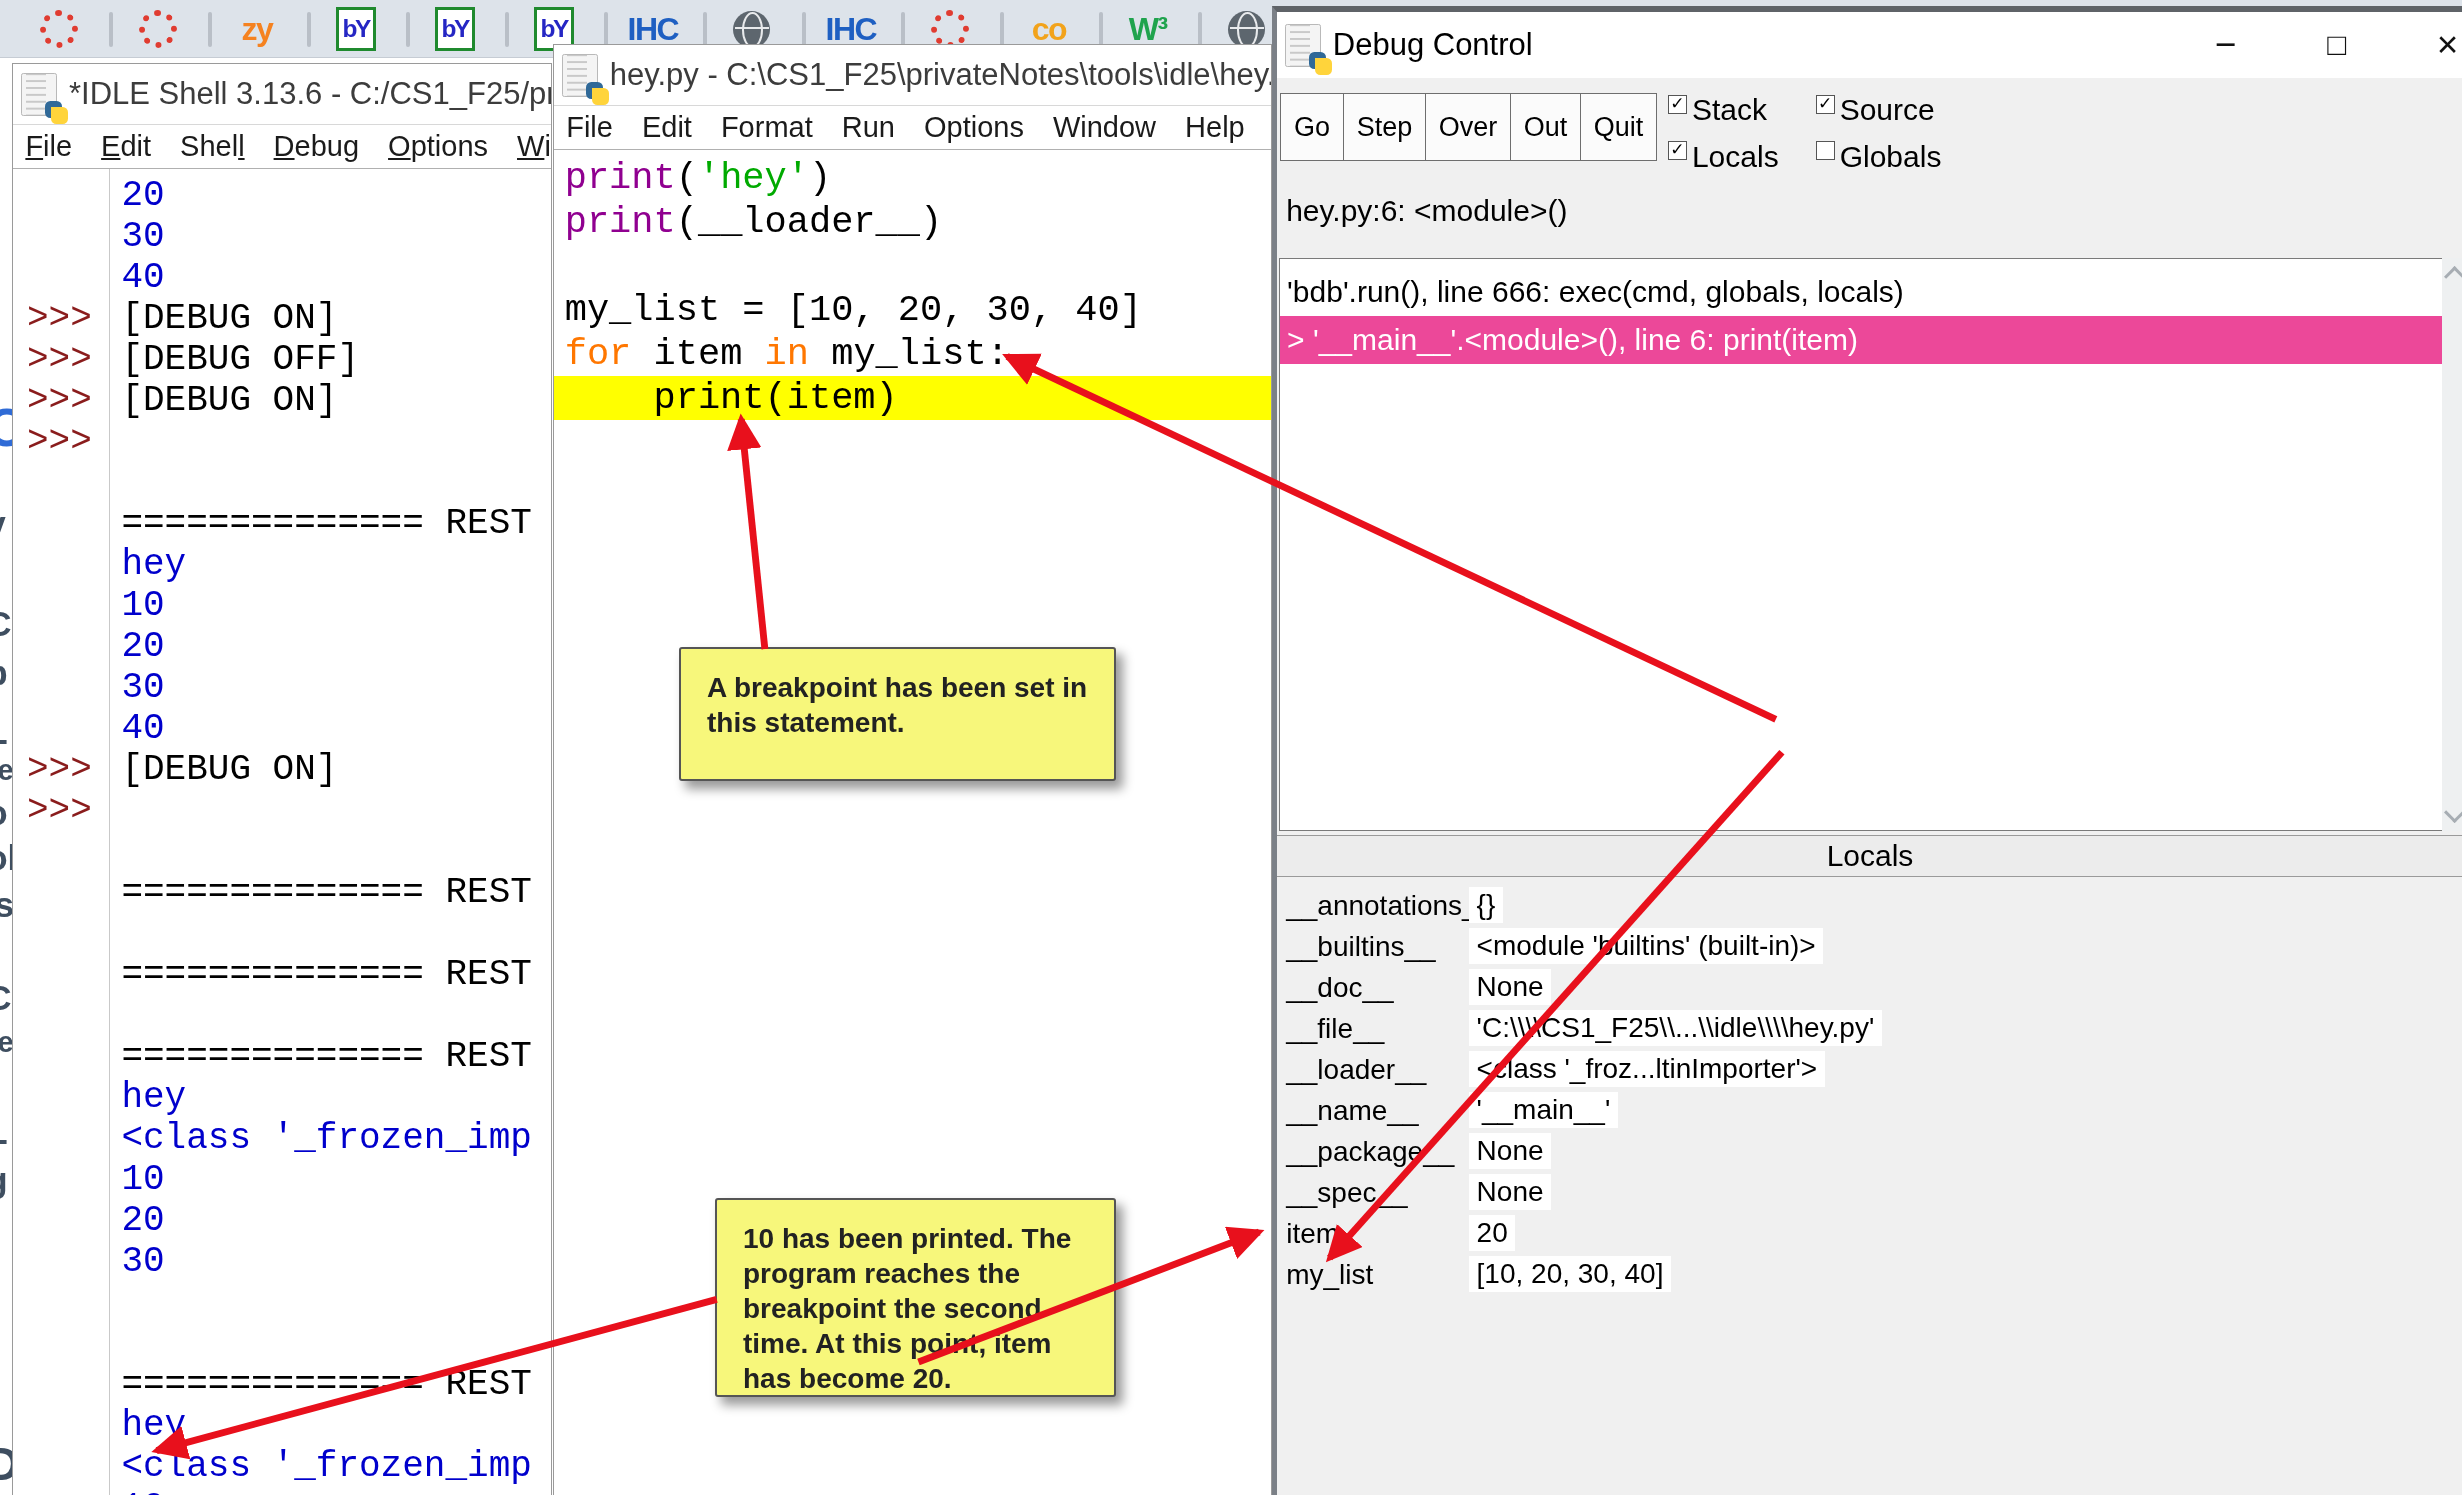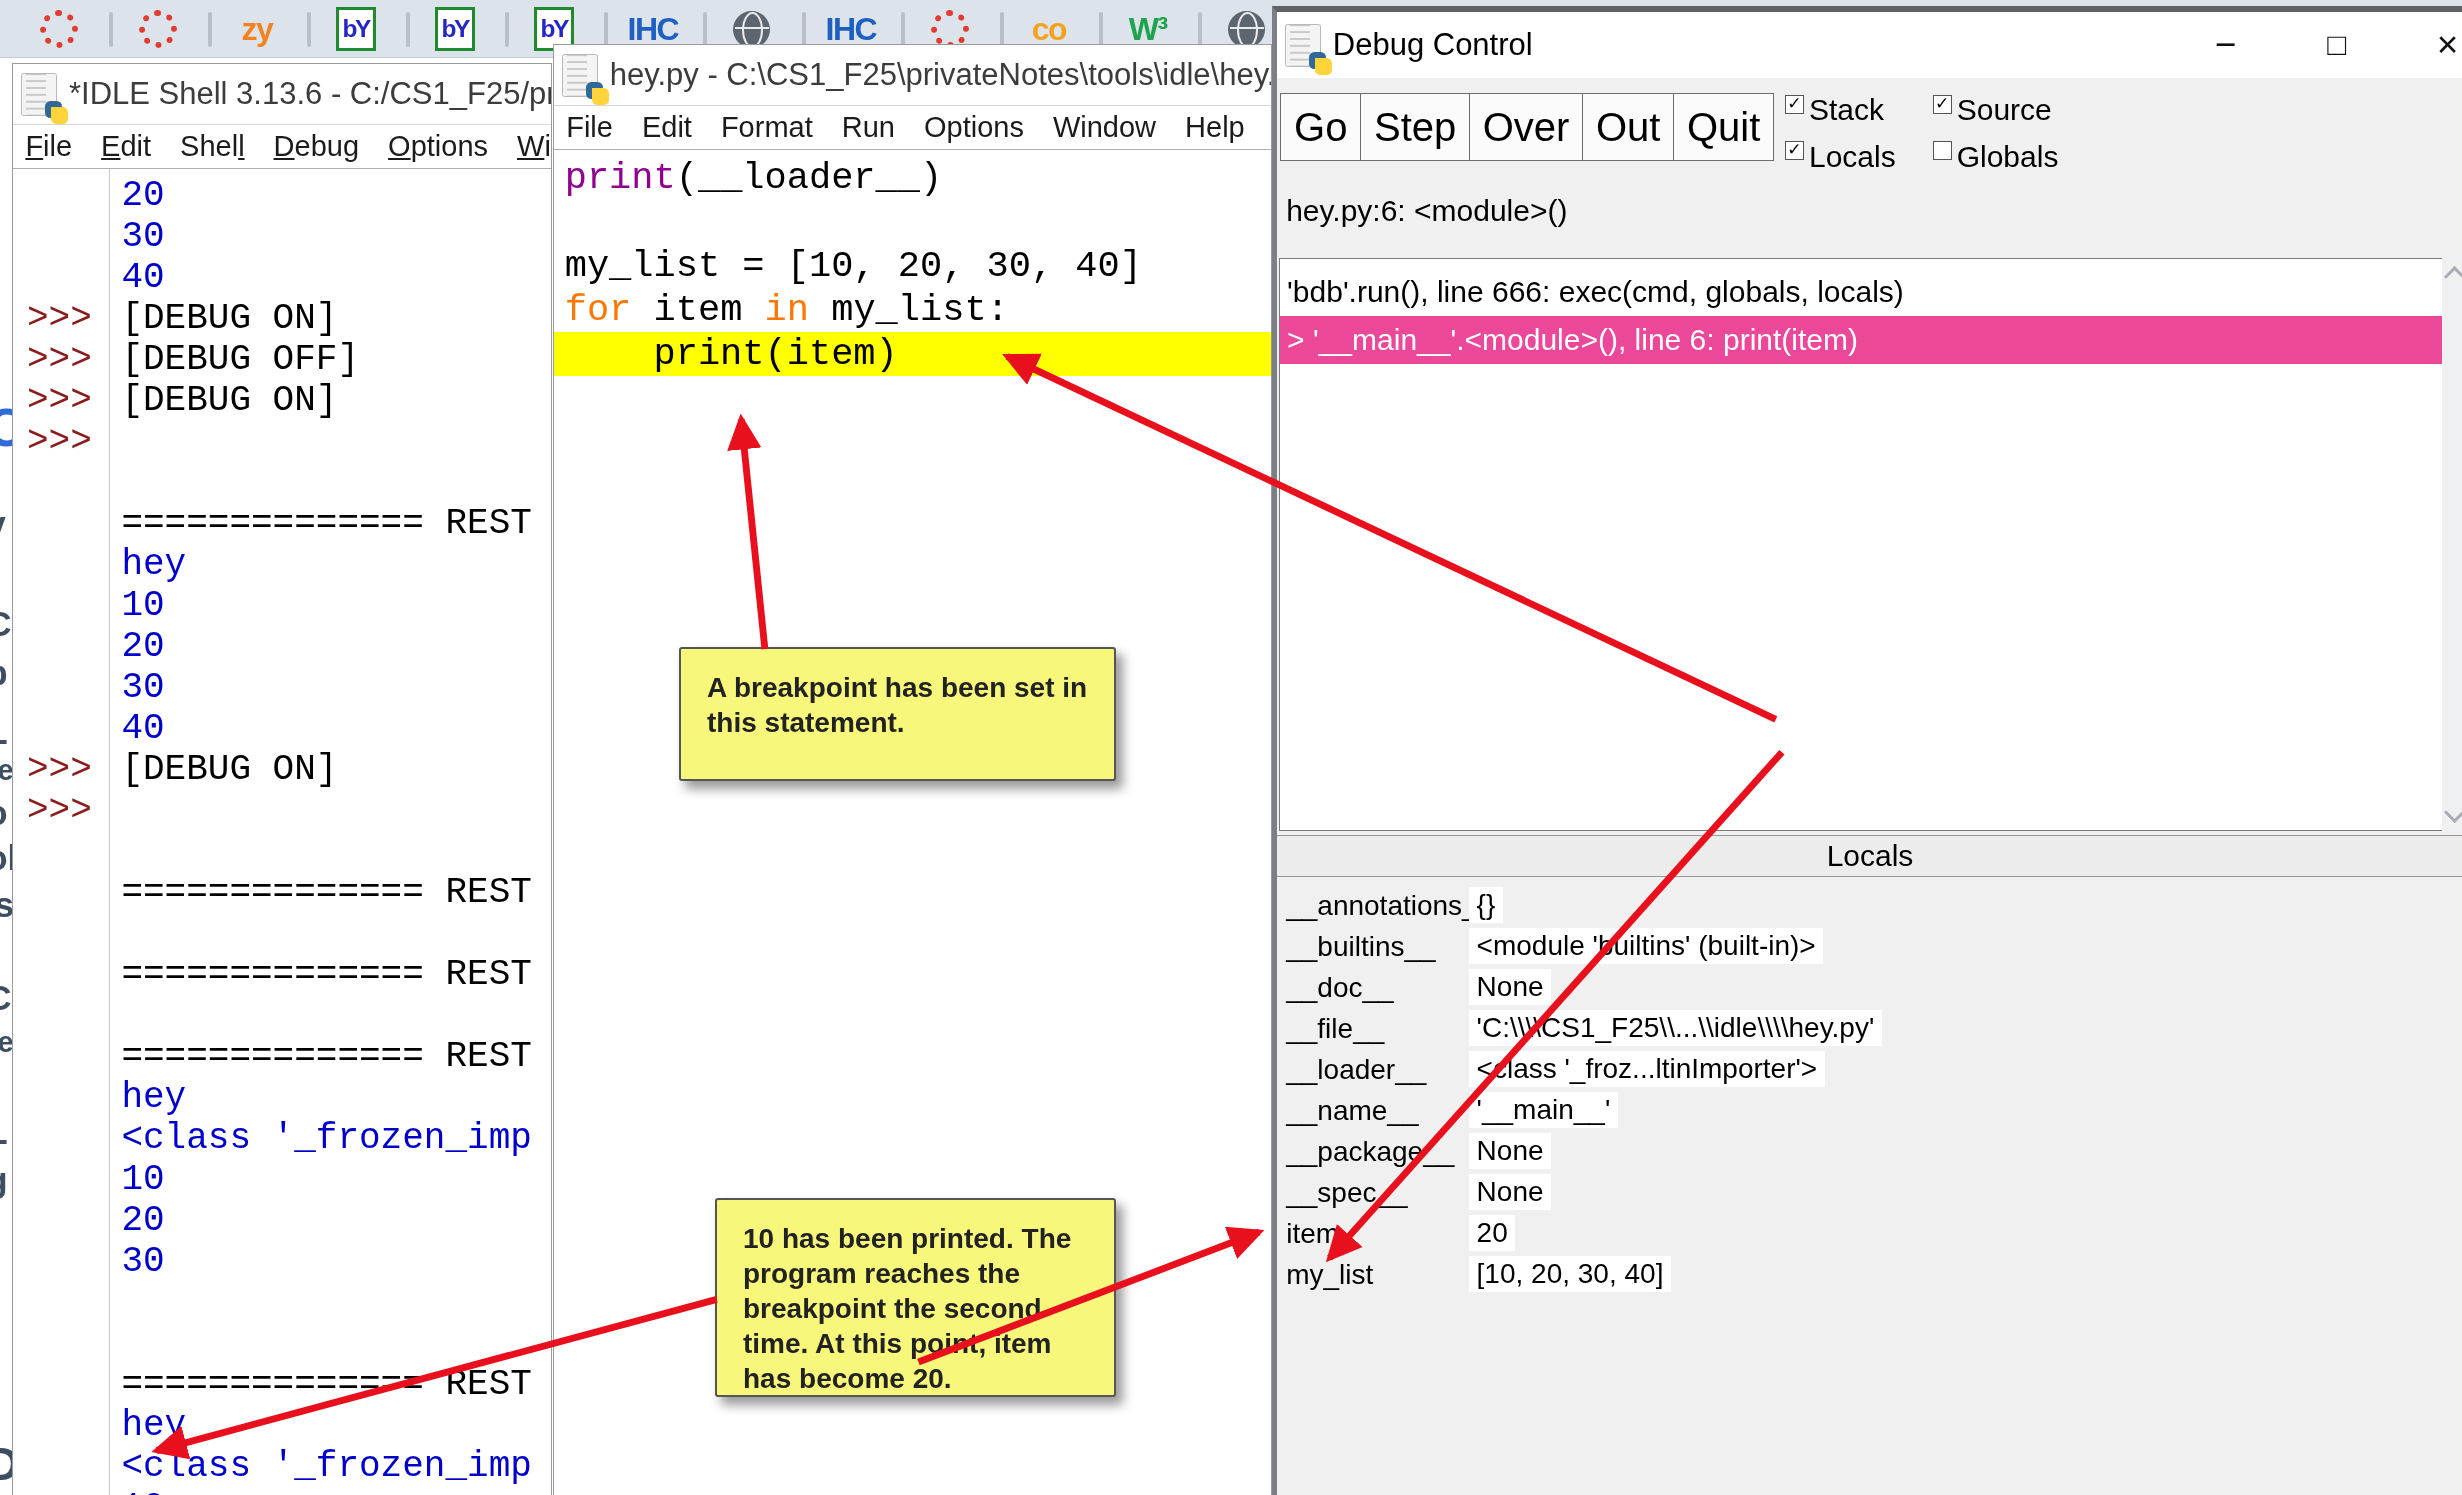--- a/index.html
+++ b/index.html
@@ -64,21 +64,21 @@
   .tok-pl{color:#000;}
   
   #debug{left:1272px;top:6.1px;width:1191px;height:1489px;background:#f0f0f0;
          border:none;border-top:6.9px solid #5f6368;border-left:5.3px solid #7b8087;}
   #debug .titlebar{height:66px;position:relative;}
   #debug .title{color:#000;font-size:31px;}
   .wctl{position:absolute;top:0;height:66px;width:69px;display:flex;align-items:center;justify-content:center;
         font-size:37px;color:#111;font-weight:300;}
   .toolbar{position:absolute;left:0;top:66px;right:0;height:116px;display:flex;align-items:flex-start;
            padding:15.3px 0 0 3.1px;box-sizing:border-box;background:#f0f0f0;}
-  .dbtn{font-size:40px;color:#000;background:#fbfbfb;border:1.5px solid #6e6e6e;height:66px;
+  .dbtn{font-size:27px;color:#000;background:#fbfbfb;border:1.5px solid #6e6e6e;height:66px;
         padding:0 13px;display:flex;align-items:center;margin-right:-1.5px;}
   .checks{margin-left:12.2px;display:grid;grid-template-columns:auto auto;column-gap:37px;row-gap:12.2px;}
   .chk{display:flex;align-items:flex-start;}
   .box{width:17px;height:17px;border:1.5px solid #555;background:#fff;font-size:17px;line-height:15.3px;
        text-align:center;color:#000;margin-top:1.5px;flex:0 0 auto;}
   .chk .lbl{font-size:30px;margin-left:5px;line-height:34px;}
   .dstatus{position:absolute;left:9.2px;top:182px;font-size:30px;color:#000;}
   .stack{position:absolute;left:1.5px;top:246px;width:1406px;height:573px;background:#fff;
          border:0.8px solid #7a7a7a;box-sizing:border-box;padding-top:9.2px;overflow:hidden;}
   .srow{height:48px;font-size:30px;line-height:48px;padding-left:7.6px;white-space:nowrap;color:#000;}
@@ -263,20 +263,21 @@
   <div class="menubar" id="editor-menu">
       <span class="mi">File</span>
       <span class="mi">Edit</span>
       <span class="mi">Format</span>
       <span class="mi">Run</span>
       <span class="mi">Options</span>
       <span class="mi">Window</span>
       <span class="mi">Help</span>
     </div>
   <div class="mono" id="editor-code">
+      <div class="cline"><span class="tok-bi">print</span><span class="tok-pl">(</span><span class="tok-str">'hey'</span><span class="tok-pl">)</span></div>
       <div class="cline"><span class="tok-bi">print</span><span class="tok-pl">(__loader__)</span></div>
       <div class="cline"></div>
       <div class="cline"><span class="tok-pl">my_list = [10, 20, 30, 40]</span></div>
       <div class="cline"><span class="tok-kw">for</span><span class="tok-pl"> item </span><span class="tok-kw">in</span><span class="tok-pl"> my_list:</span></div>
       <div class="cline hl"><span class="tok-pl">    print(item)</span></div>
     </div>
 </div>
 
 <div class="win" id="debug">
   <div class="titlebar">

